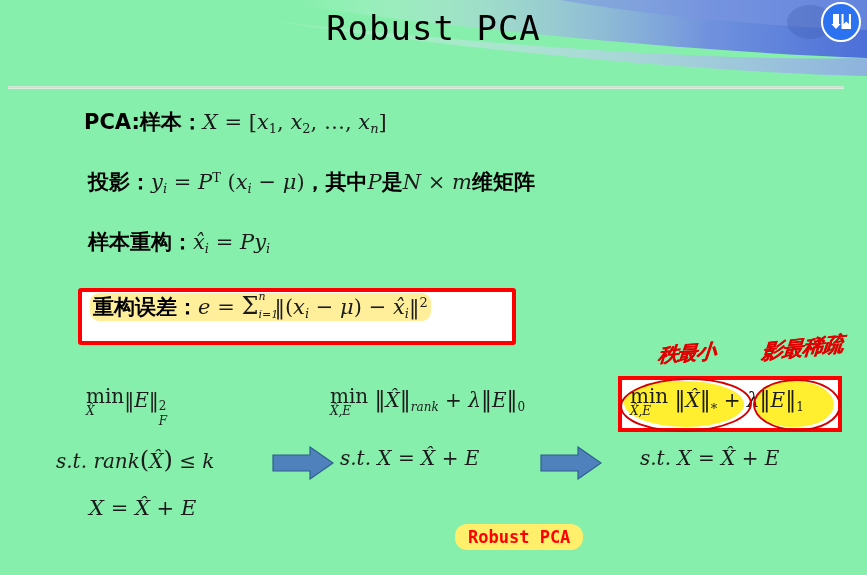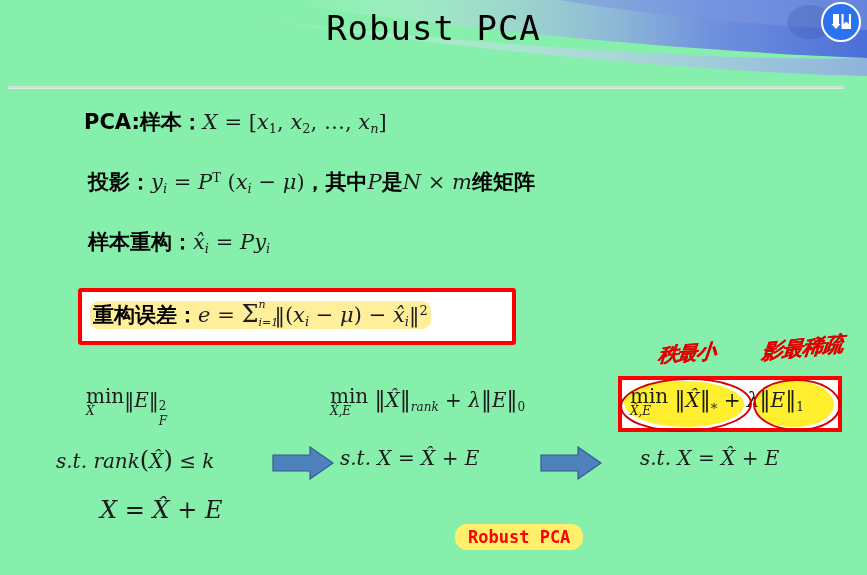--- a/index.html
+++ b/index.html
@@ -114,21 +114,21 @@
     width: 438px;
     height: 57px;
     border: 4px solid #ff0000;
     border-radius: 3px;
     box-sizing: border-box;
     background: #ffffff;
   }
   #line-err {
     position: absolute;
     left: 90px;
-    top: 300px;
+    top: 292px;
     font-size: 21px;
   }
   .hl {
     background: #ffef9a;
     padding: 2px 3px;
     border-radius: 9px;
   }
 
   
   .fgroup {
@@ -144,21 +144,21 @@
     text-align: left;
     vertical-align: middle;
     line-height: 1;
   }
   .minop .top { display: block; font-size: 20px; font-style: normal; }
   .minop .bot { display: block; font-size: 12px; font-style: italic; margin-top: -1px; }
 
   #g1 { left: 56px;  top: 386px; }
   #g1 .r1 { left: 30px;  top: 0px;  font-size: 20px; }
   #g1 .r2 { left: 0px;   top: 60px; font-size: 20px; }
-  #g1 .r3 { left: 44px;  top: 110px; font-size: 24px; }
+  #g1 .r3 { left: 33px;  top: 110px; font-size: 21px; }
 
   #g2 { left: 330px; top: 386px; }
   #g2 .r1 { left: 0px;  top: 0px;  font-size: 20px; }
   #g2 .r2 { left: 10px; top: 60px; font-size: 20px; }
 
   #g3 { left: 630px; top: 386px; }
   #g3 .r1 { left: 0px;  top: 0px;  font-size: 20px; }
   #g3 .r2 { left: 10px; top: 60px; font-size: 20px; }
 
   

